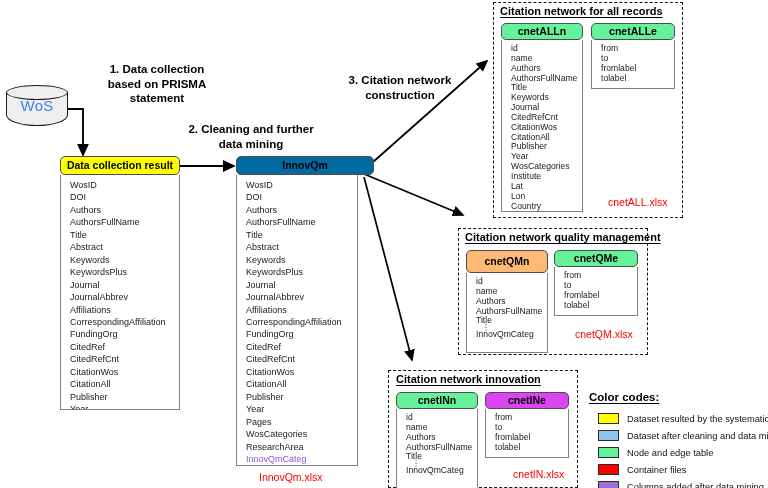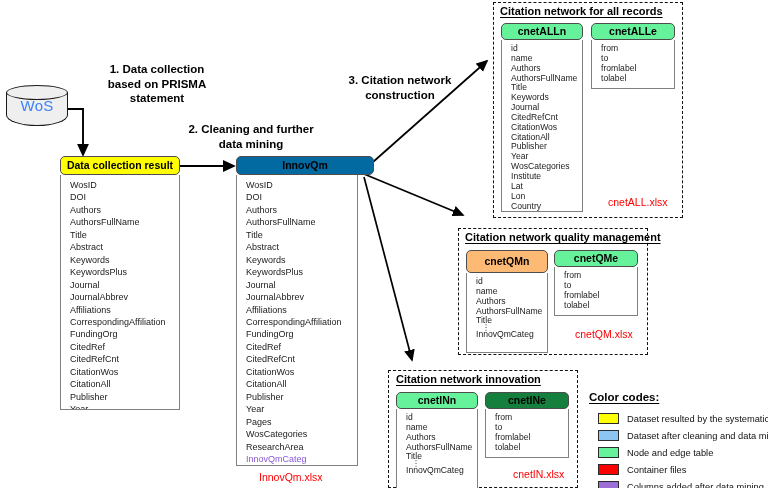--- a/index.html
+++ b/index.html
@@ -323,21 +323,21 @@
           <li>Authors</li>
           <li>AuthorsFullName</li>
           <li>Title</li>
           <li class="dots">⋮</li>
           <li>InnovQmCateg</li>
         </ul>
     </div>
   </div>
 
   <div class="table-box" style="left:485px; top:392px; width:84px; height:66px;">
-    <div class="table-head" style="width:84px; height:17px; background:#15803d;">cnetINe</div>
+    <div class="table-head" style="width:84px; height:17px; background:#d946ef;">cnetINe</div>
     <div class="table-body" style="height:49px;">
       <ul class="fieldlist">
           <li>from</li>
           <li>to</li>
           <li>fromlabel</li>
           <li>tolabel</li>
         </ul>
     </div>
   </div>
 

